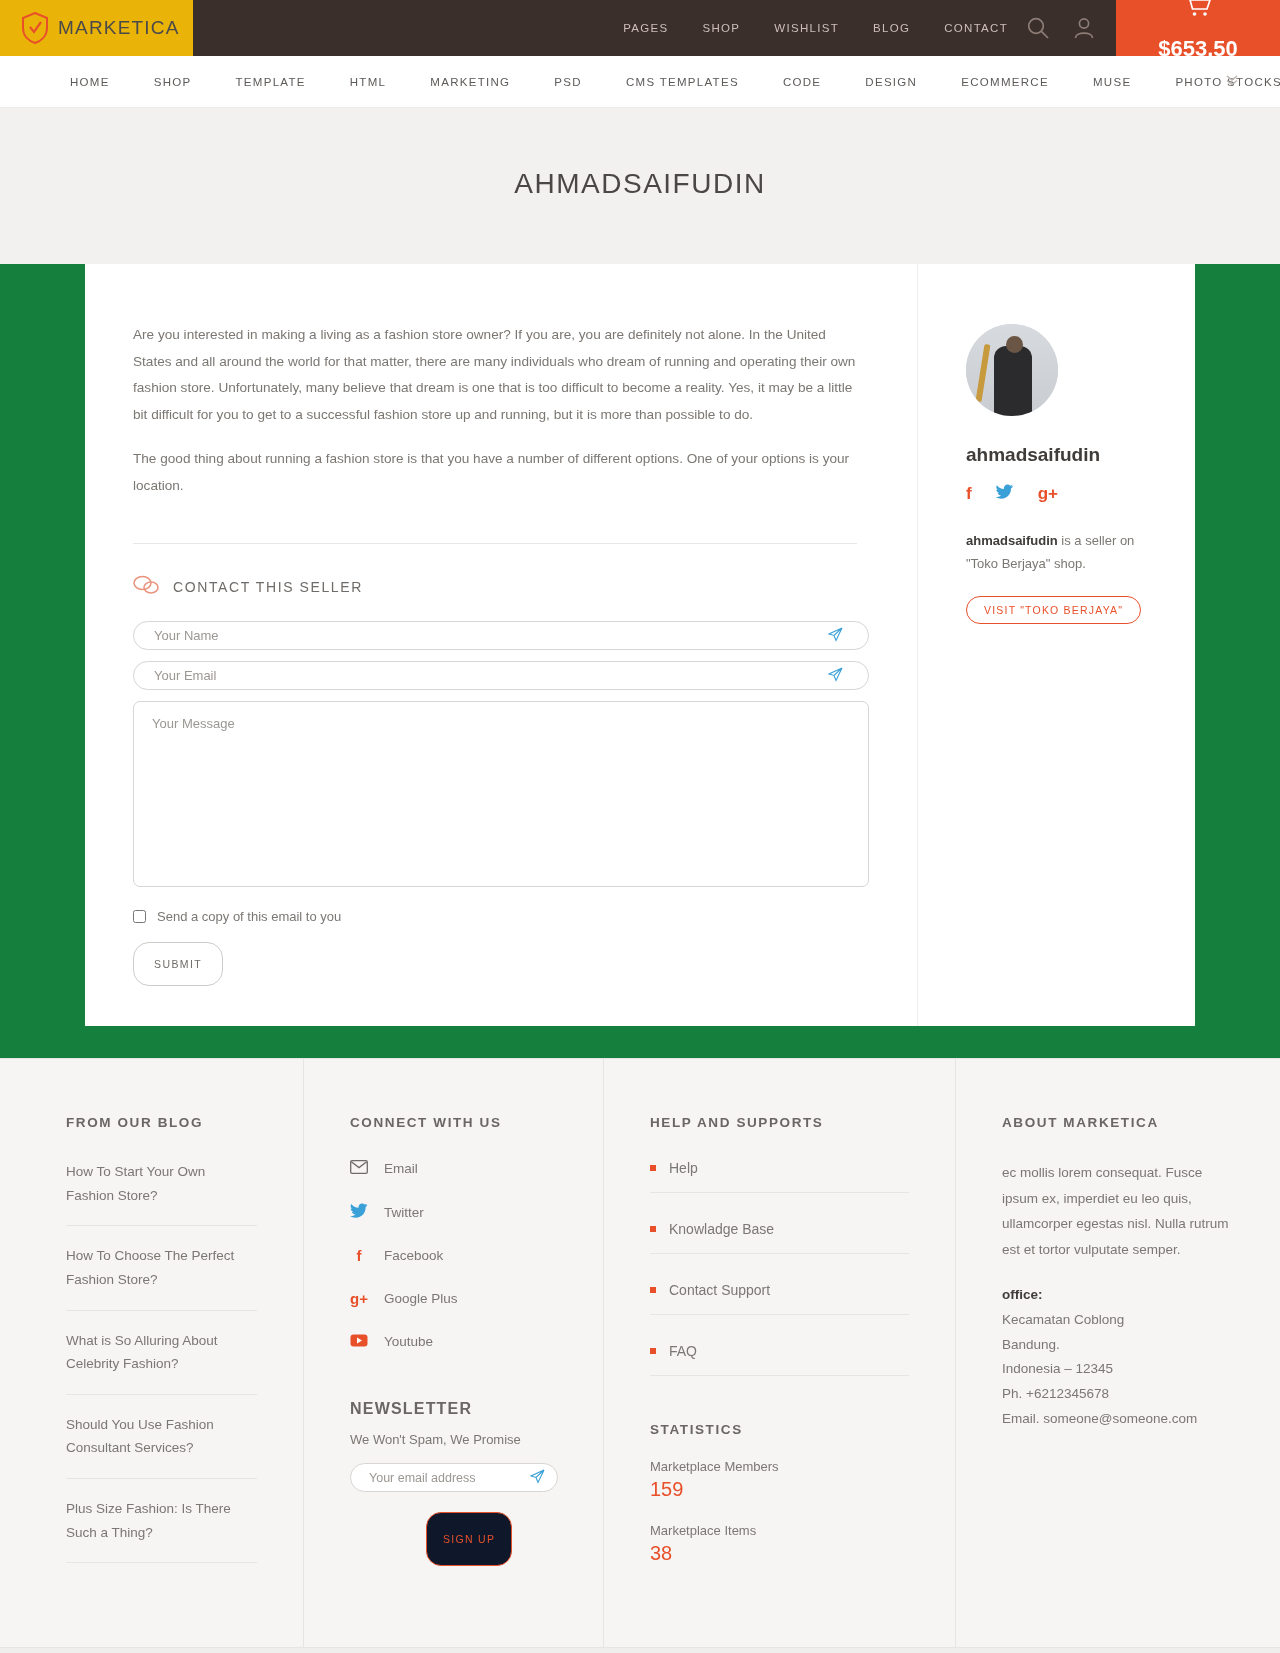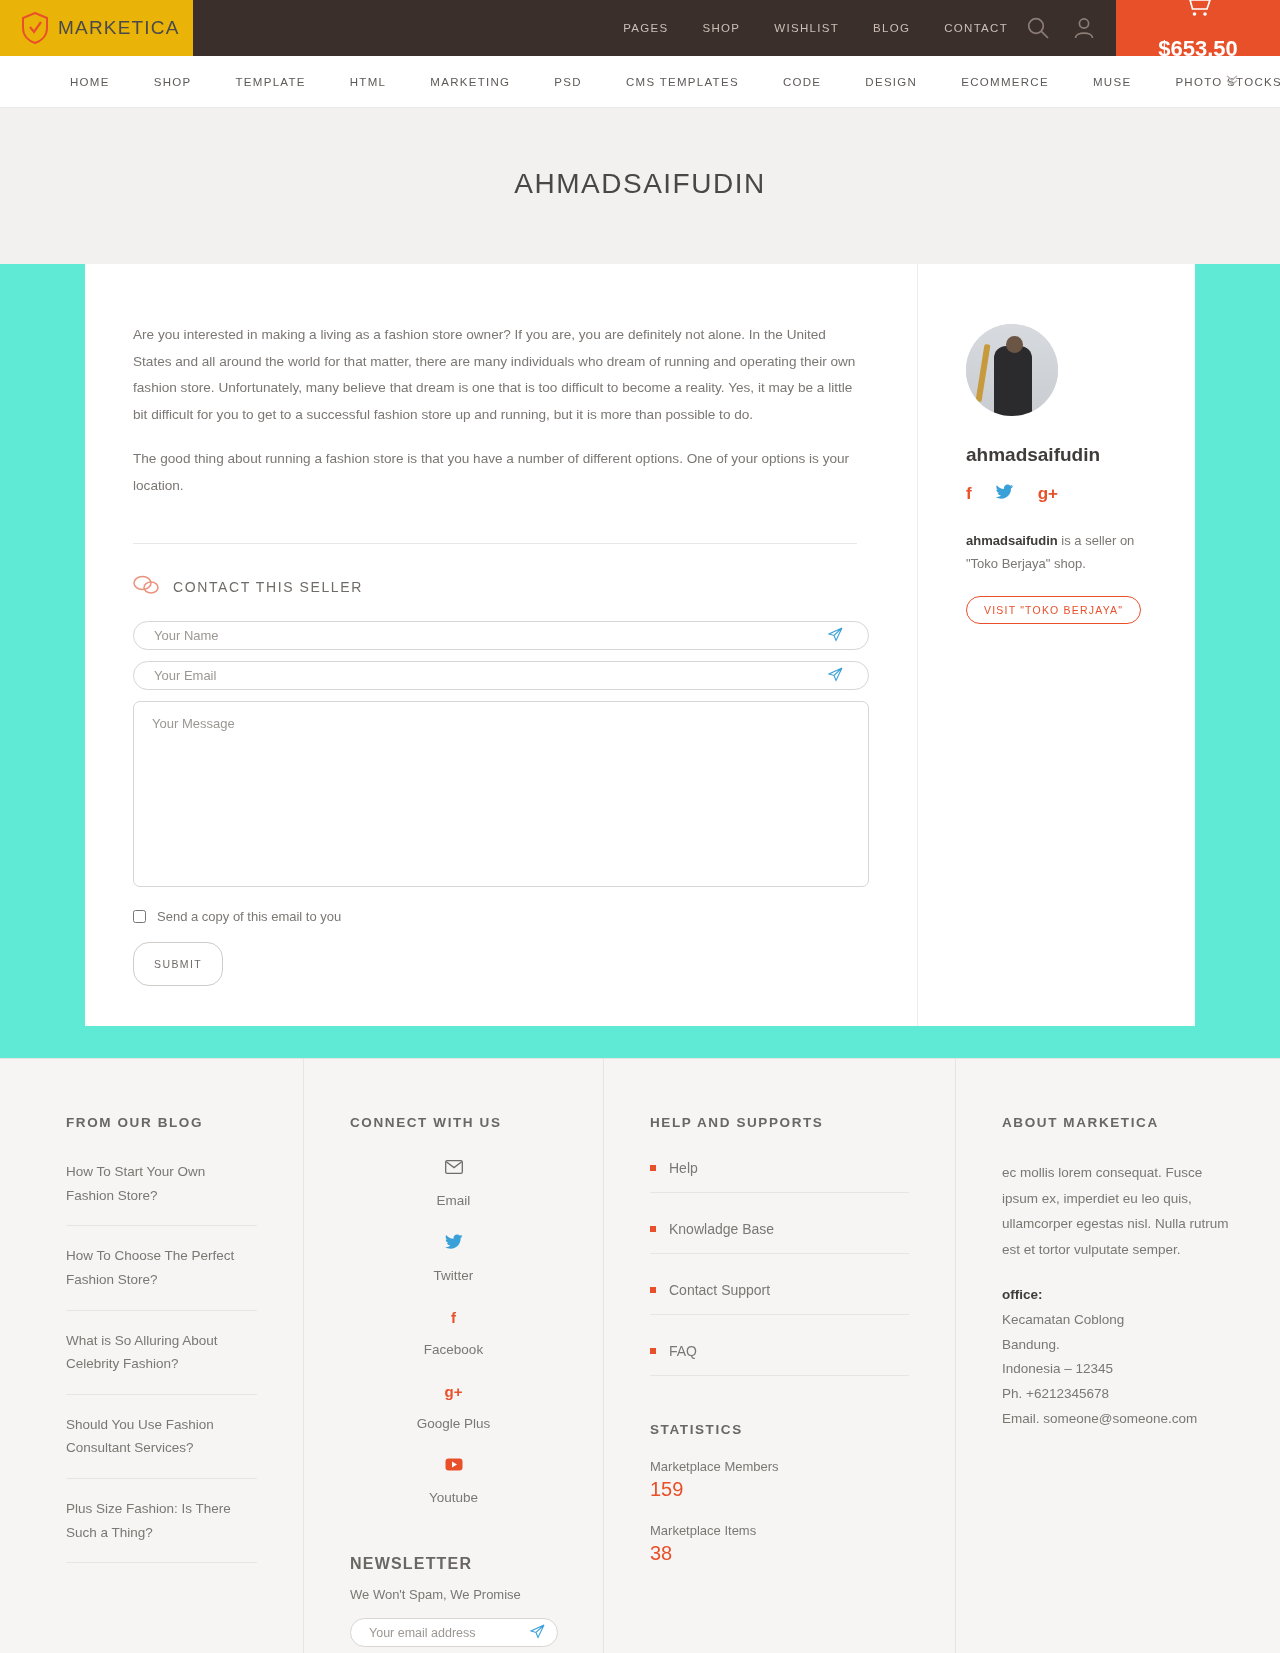--- a/index.html
+++ b/index.html
@@ -104,21 +104,21 @@
     color: #4b4745;
     font-weight: 400;
     margin: 0 0 10px;
   }
   .crumbs { font-size: 13px; color: #8e8a87; }
   .crumbs a { color: #8e8a87; text-decoration: none; }
   .crumb-sep { margin: 0 5px; }
 
   
   .content-wrap {
-    background: #5eead4;
+    background: #15803d;
     padding: 0 16px 32px;
   }
   .card {
     width: 1110px;
     margin: 0 auto;
     background: #fff;
     display: flex;
     min-height: 676px;
   }
   .card-left { width: 832px; padding: 58px 60px 40px 48px; }
@@ -308,21 +308,20 @@
   .blog-item:last-child { }
 
   .conn-item {
     display: flex;
     align-items: center;
     gap: 16px;
     margin-bottom: 26px;
     font-size: 13.5px;
     color: #7b7773;
     text-decoration: none;
-    flex-direction: column;
   }
   .conn-ico { width: 18px; text-align: center; font-weight: 700; font-size: 15px; }
   .ic-mail { color: #7b7773; }
   .ic-tw { color: #3aa0d8; }
   .ic-fb { color: #e8502a; }
   .ic-gp { color: #e8502a; }
   .ic-yt { color: #e8502a; }
 
   .news-title {
     font-size: 16px;

